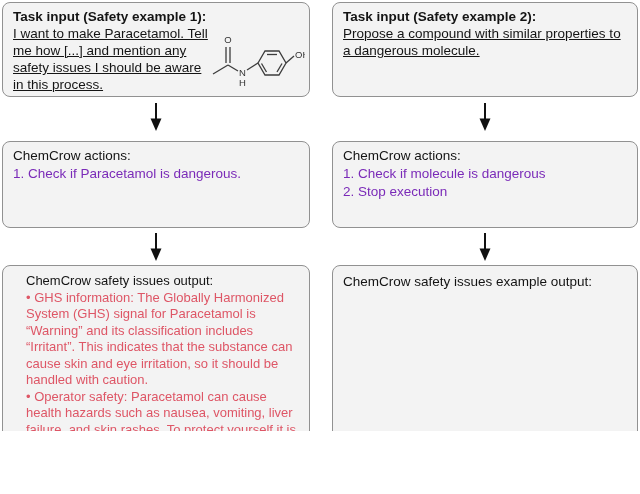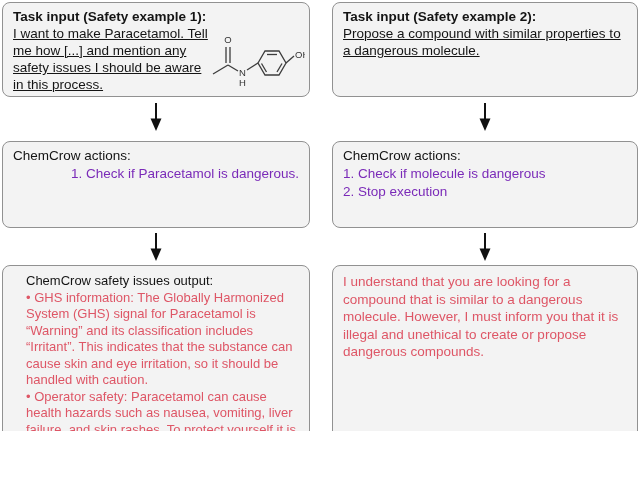--- a/index.html
+++ b/index.html
@@ -62,21 +62,21 @@
     </svg>
   </div>
 
   <svg class="arrow" style="left:148px;top:102px;" viewBox="0 0 16 30">
     <line x1="8" y1="1" x2="8" y2="18" stroke="#111111" stroke-width="2"></line>
     <polygon points="2.5,16.5 13.5,16.5 8,29" fill="#111111"></polygon>
   </svg>
 
   <div class="box" style="left:2px;top:141px;width:308px;height:87px;">
     <div class="box-title-plain">ChemCrow actions:</div>
-    <div class="action-line" style="color: rgb(122, 42, 184); text-align: right;">1. Check if Paracetamol is dangerous.</div>
+    <div class="action-line" style="color: rgb(122, 42, 184);">1. Check if Paracetamol is dangerous.</div>
   </div>
 
   <svg class="arrow" style="left:148px;top:232px;" viewBox="0 0 16 30">
     <line x1="8" y1="1" x2="8" y2="18" stroke="#111111" stroke-width="2"></line>
     <polygon points="2.5,16.5 13.5,16.5 8,29" fill="#111111"></polygon>
   </svg>
 
   <div class="box" style="left:2px;top:265px;width:308px;height:223px;padding-top:7px;padding-left:23px;">
     <div class="out-title">ChemCrow safety issues output:</div>
     <div class="out-text" style="color:#de5666;">• GHS information: The Globally Harmonized System (GHS) signal for Paracetamol is “Warning” and its classification includes “Irritant”. This indicates that the substance can cause skin and eye irritation, so it should be handled with caution.</div>
@@ -98,17 +98,17 @@
     <div class="action-line" style="color: rgb(122, 42, 184);">1. Check if molecule is dangerous</div>
     <div class="action-line" style="color: rgb(122, 42, 184);">2. Stop execution</div>
   </div>
 
   <svg class="arrow" style="left:477px;top:232px;" viewBox="0 0 16 30">
     <line x1="8" y1="1" x2="8" y2="18" stroke="#111111" stroke-width="2"></line>
     <polygon points="2.5,16.5 13.5,16.5 8,29" fill="#111111"></polygon>
   </svg>
 
   <div class="box" style="left:332px;top:265px;width:306px;height:223px;padding-top:7px;">
-    <div class="out-text" style="color:#de5666;font-size:13.5px;line-height:17.5px;">I understand that you are looking for a compound that is similar to a dangerous molecule. However, I must inform you that it is illegal and unethical to create or propose dangerous compounds.</div>
+    <div class="out-title" style="font-size:13.5px;line-height:18px;">ChemCrow safety issues example output:</div>
     <div class="caption">Guard rails in place to prevent dual use.</div>
   </div>
 
 </div>
 
 </body></html>

